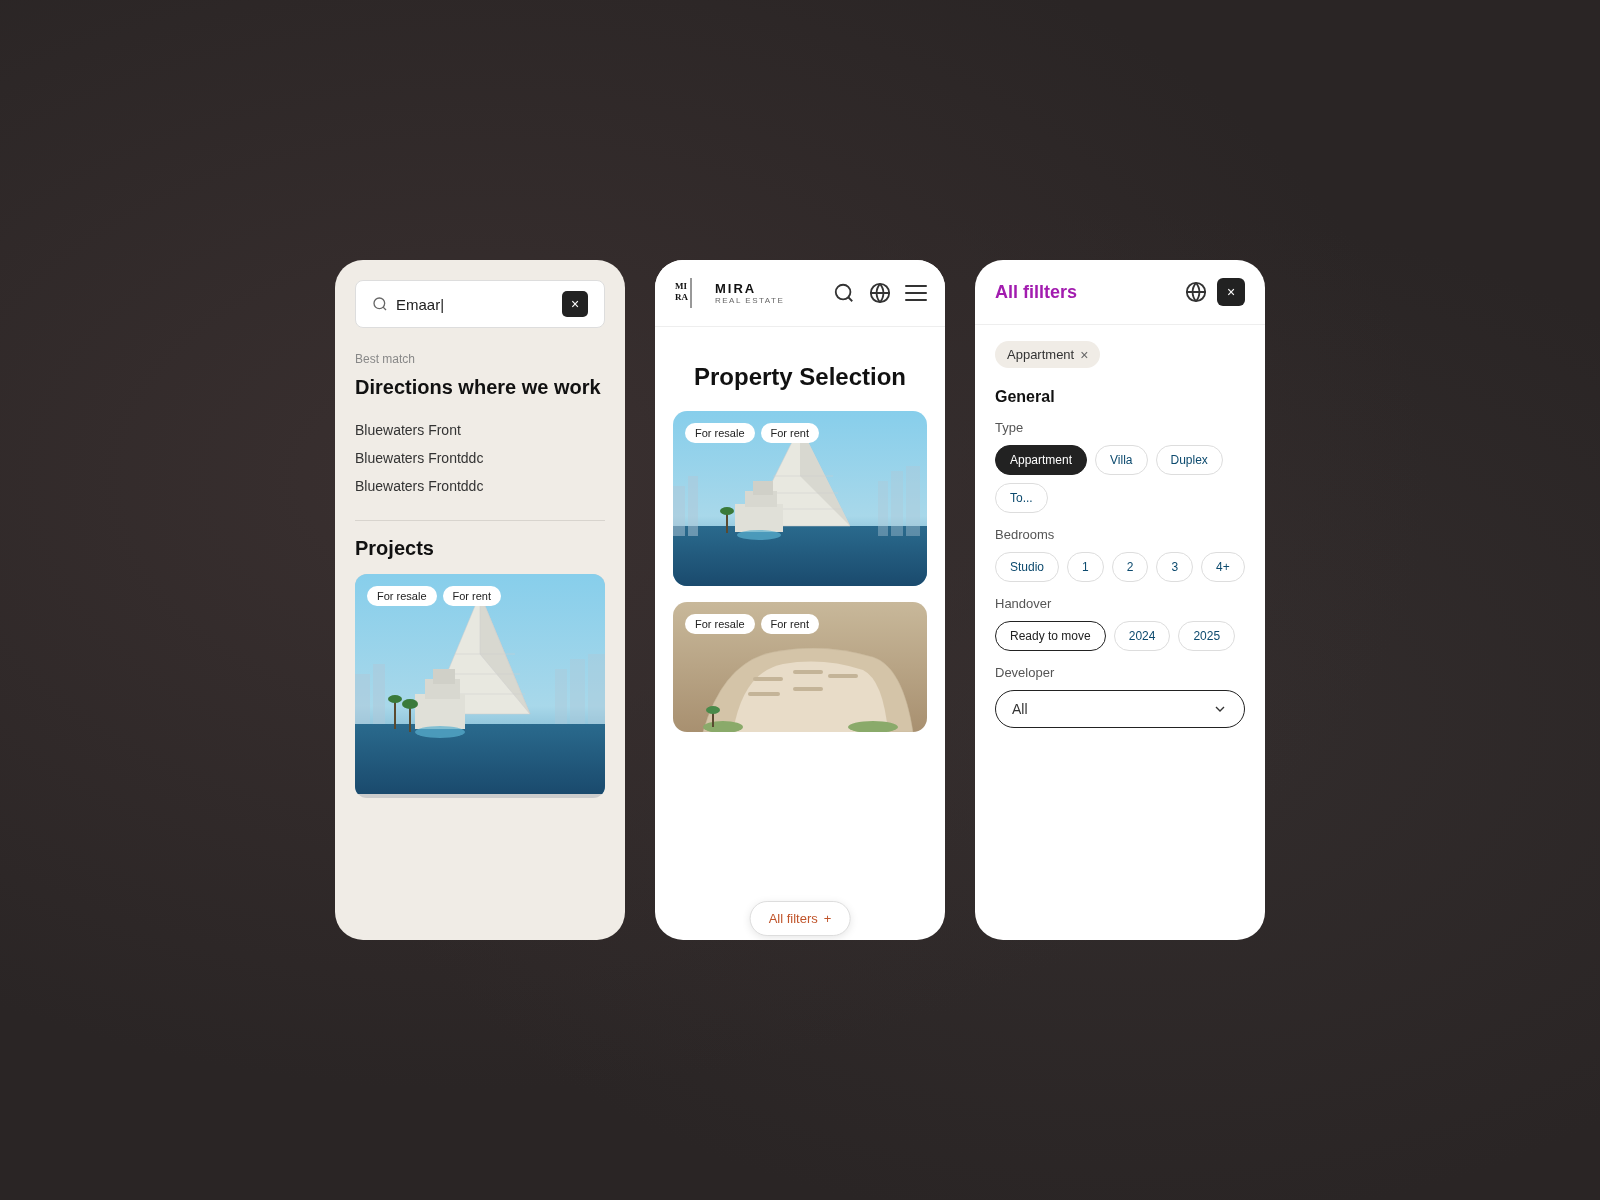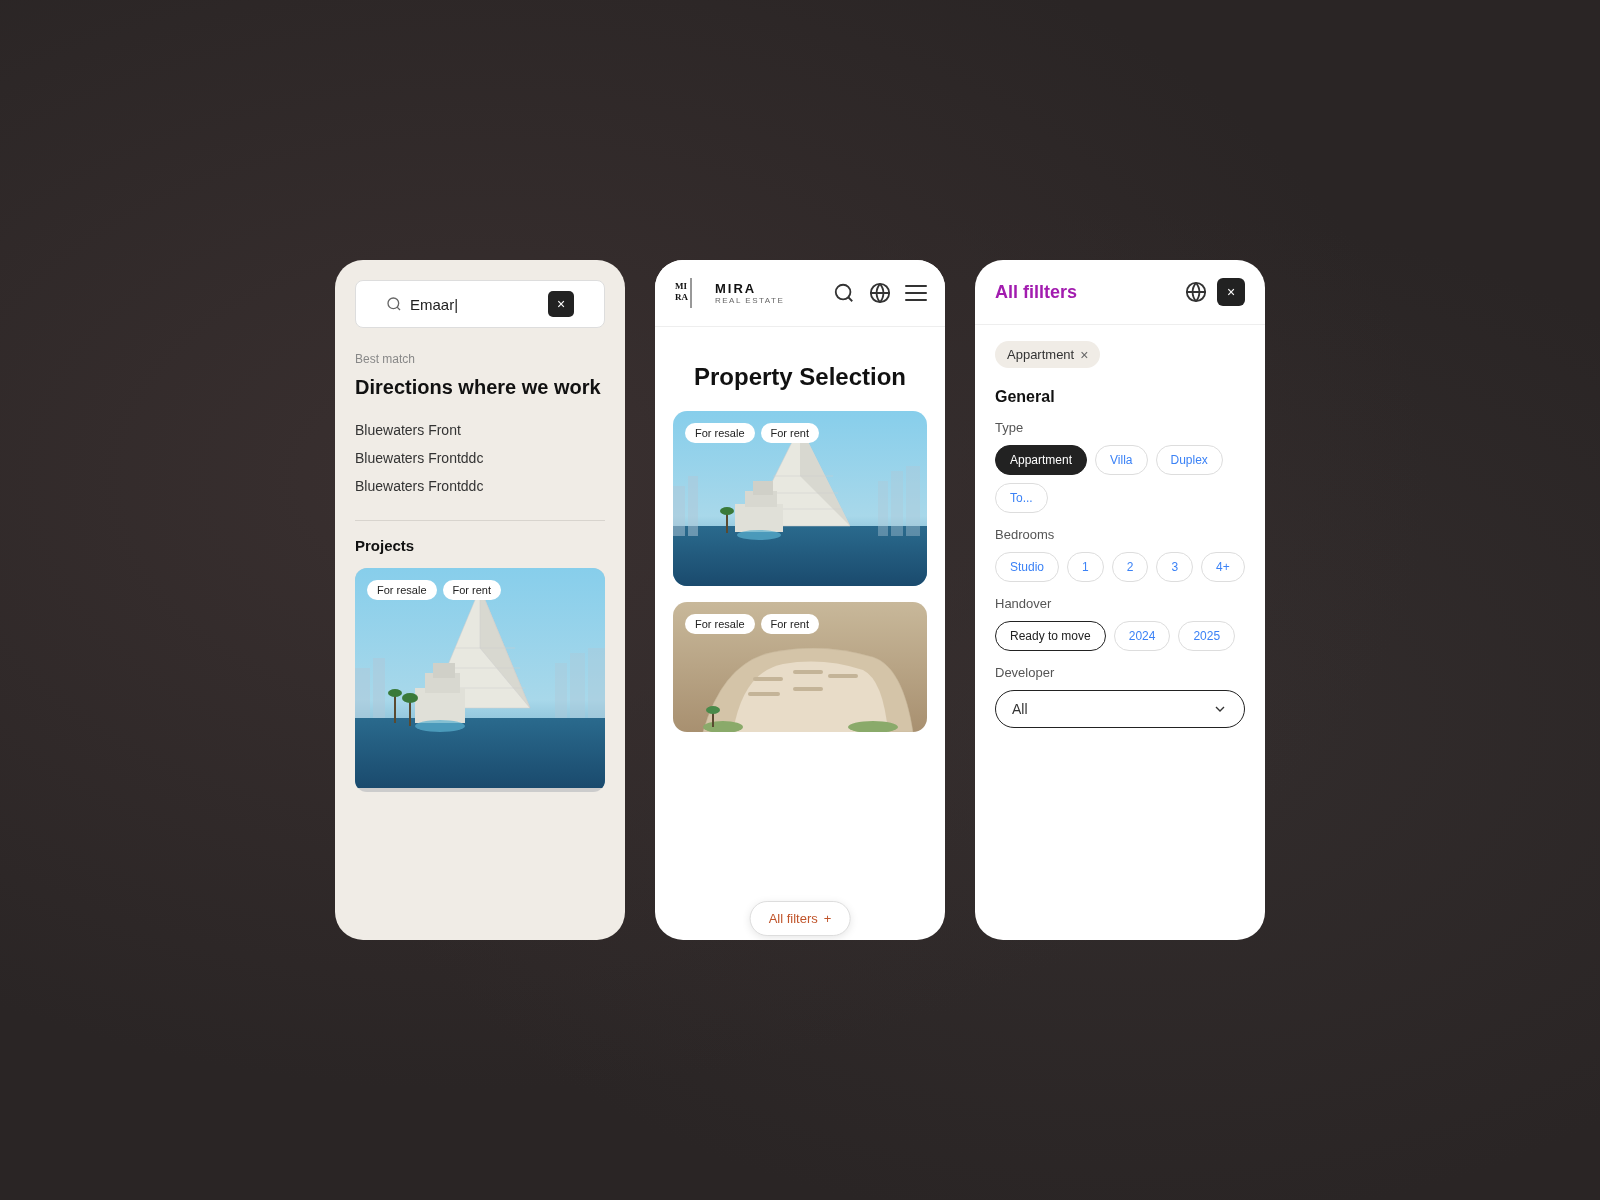--- a/index.html
+++ b/index.html
@@ -30,21 +30,21 @@
       height: 680px;
       padding: 20px;
     }
 
     .search-bar {
       display: flex;
       align-items: center;
       background: white;
       border: 1px solid #ddd;
       border-radius: 8px;
-      padding: 10px 30px;
+      padding: 10px 16px;
       margin-bottom: 24px;
       gap: 8px;
     }
 
     .search-icon-svg {
       color: #666;
       flex-shrink: 0;
     }
 
     .search-input-display {
@@ -96,21 +96,21 @@
       cursor: pointer;
     }
 
     .divider {
       height: 1px;
       background: #d8d4ce;
       margin: 16px 0;
     }
 
     .projects-heading {
-      font-size: 15px;
+      font-size: 20px;
       font-weight: 600;
       color: #111;
       margin-bottom: 14px;
     }
 
     .property-card {
       border-radius: 12px;
       overflow: hidden;
       position: relative;
       background: #ccc;
@@ -353,21 +353,21 @@
       flex-wrap: wrap;
       gap: 8px;
       margin-bottom: 14px;
     }
 
     .chip {
       border: 1px solid #ddd;
       border-radius: 20px;
       padding: 7px 14px;
       font-size: 12px;
-      color: #3b82f6;
+      color: #0c4a6e;
       cursor: pointer;
       background: white;
     }
 
     .chip.active {
       background: #222;
       color: white;
       border-color: #222;
     }
 

